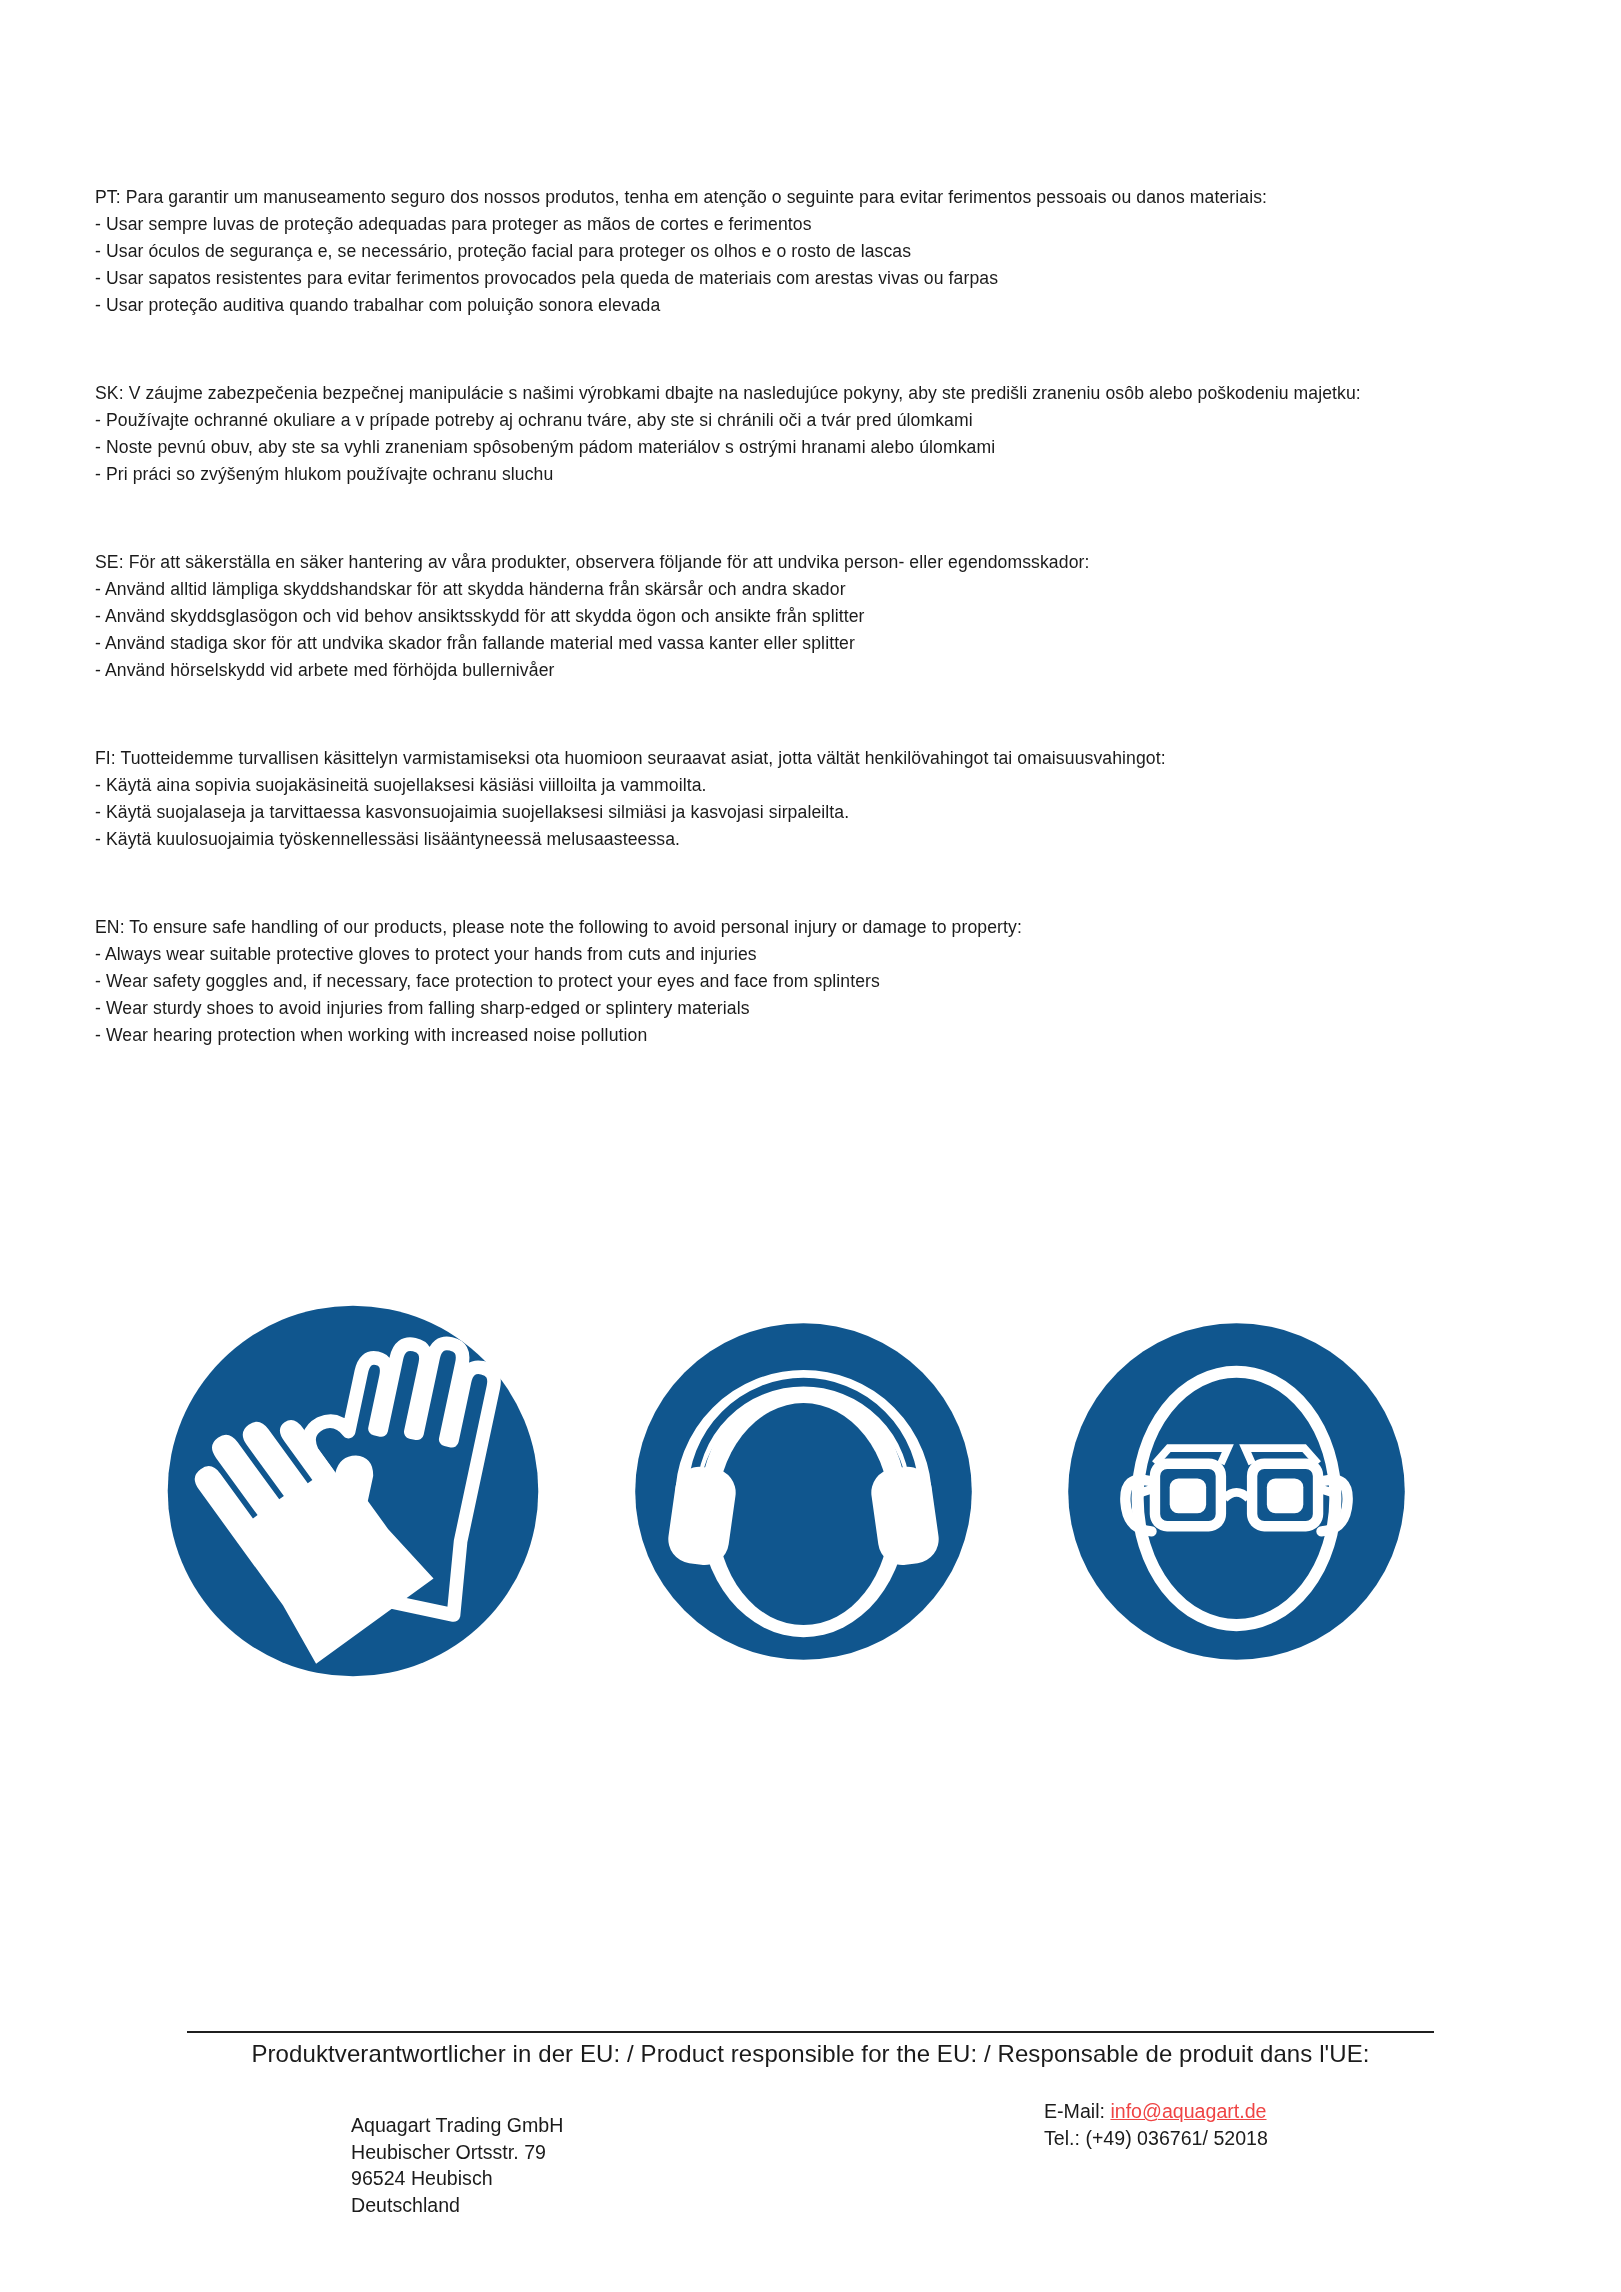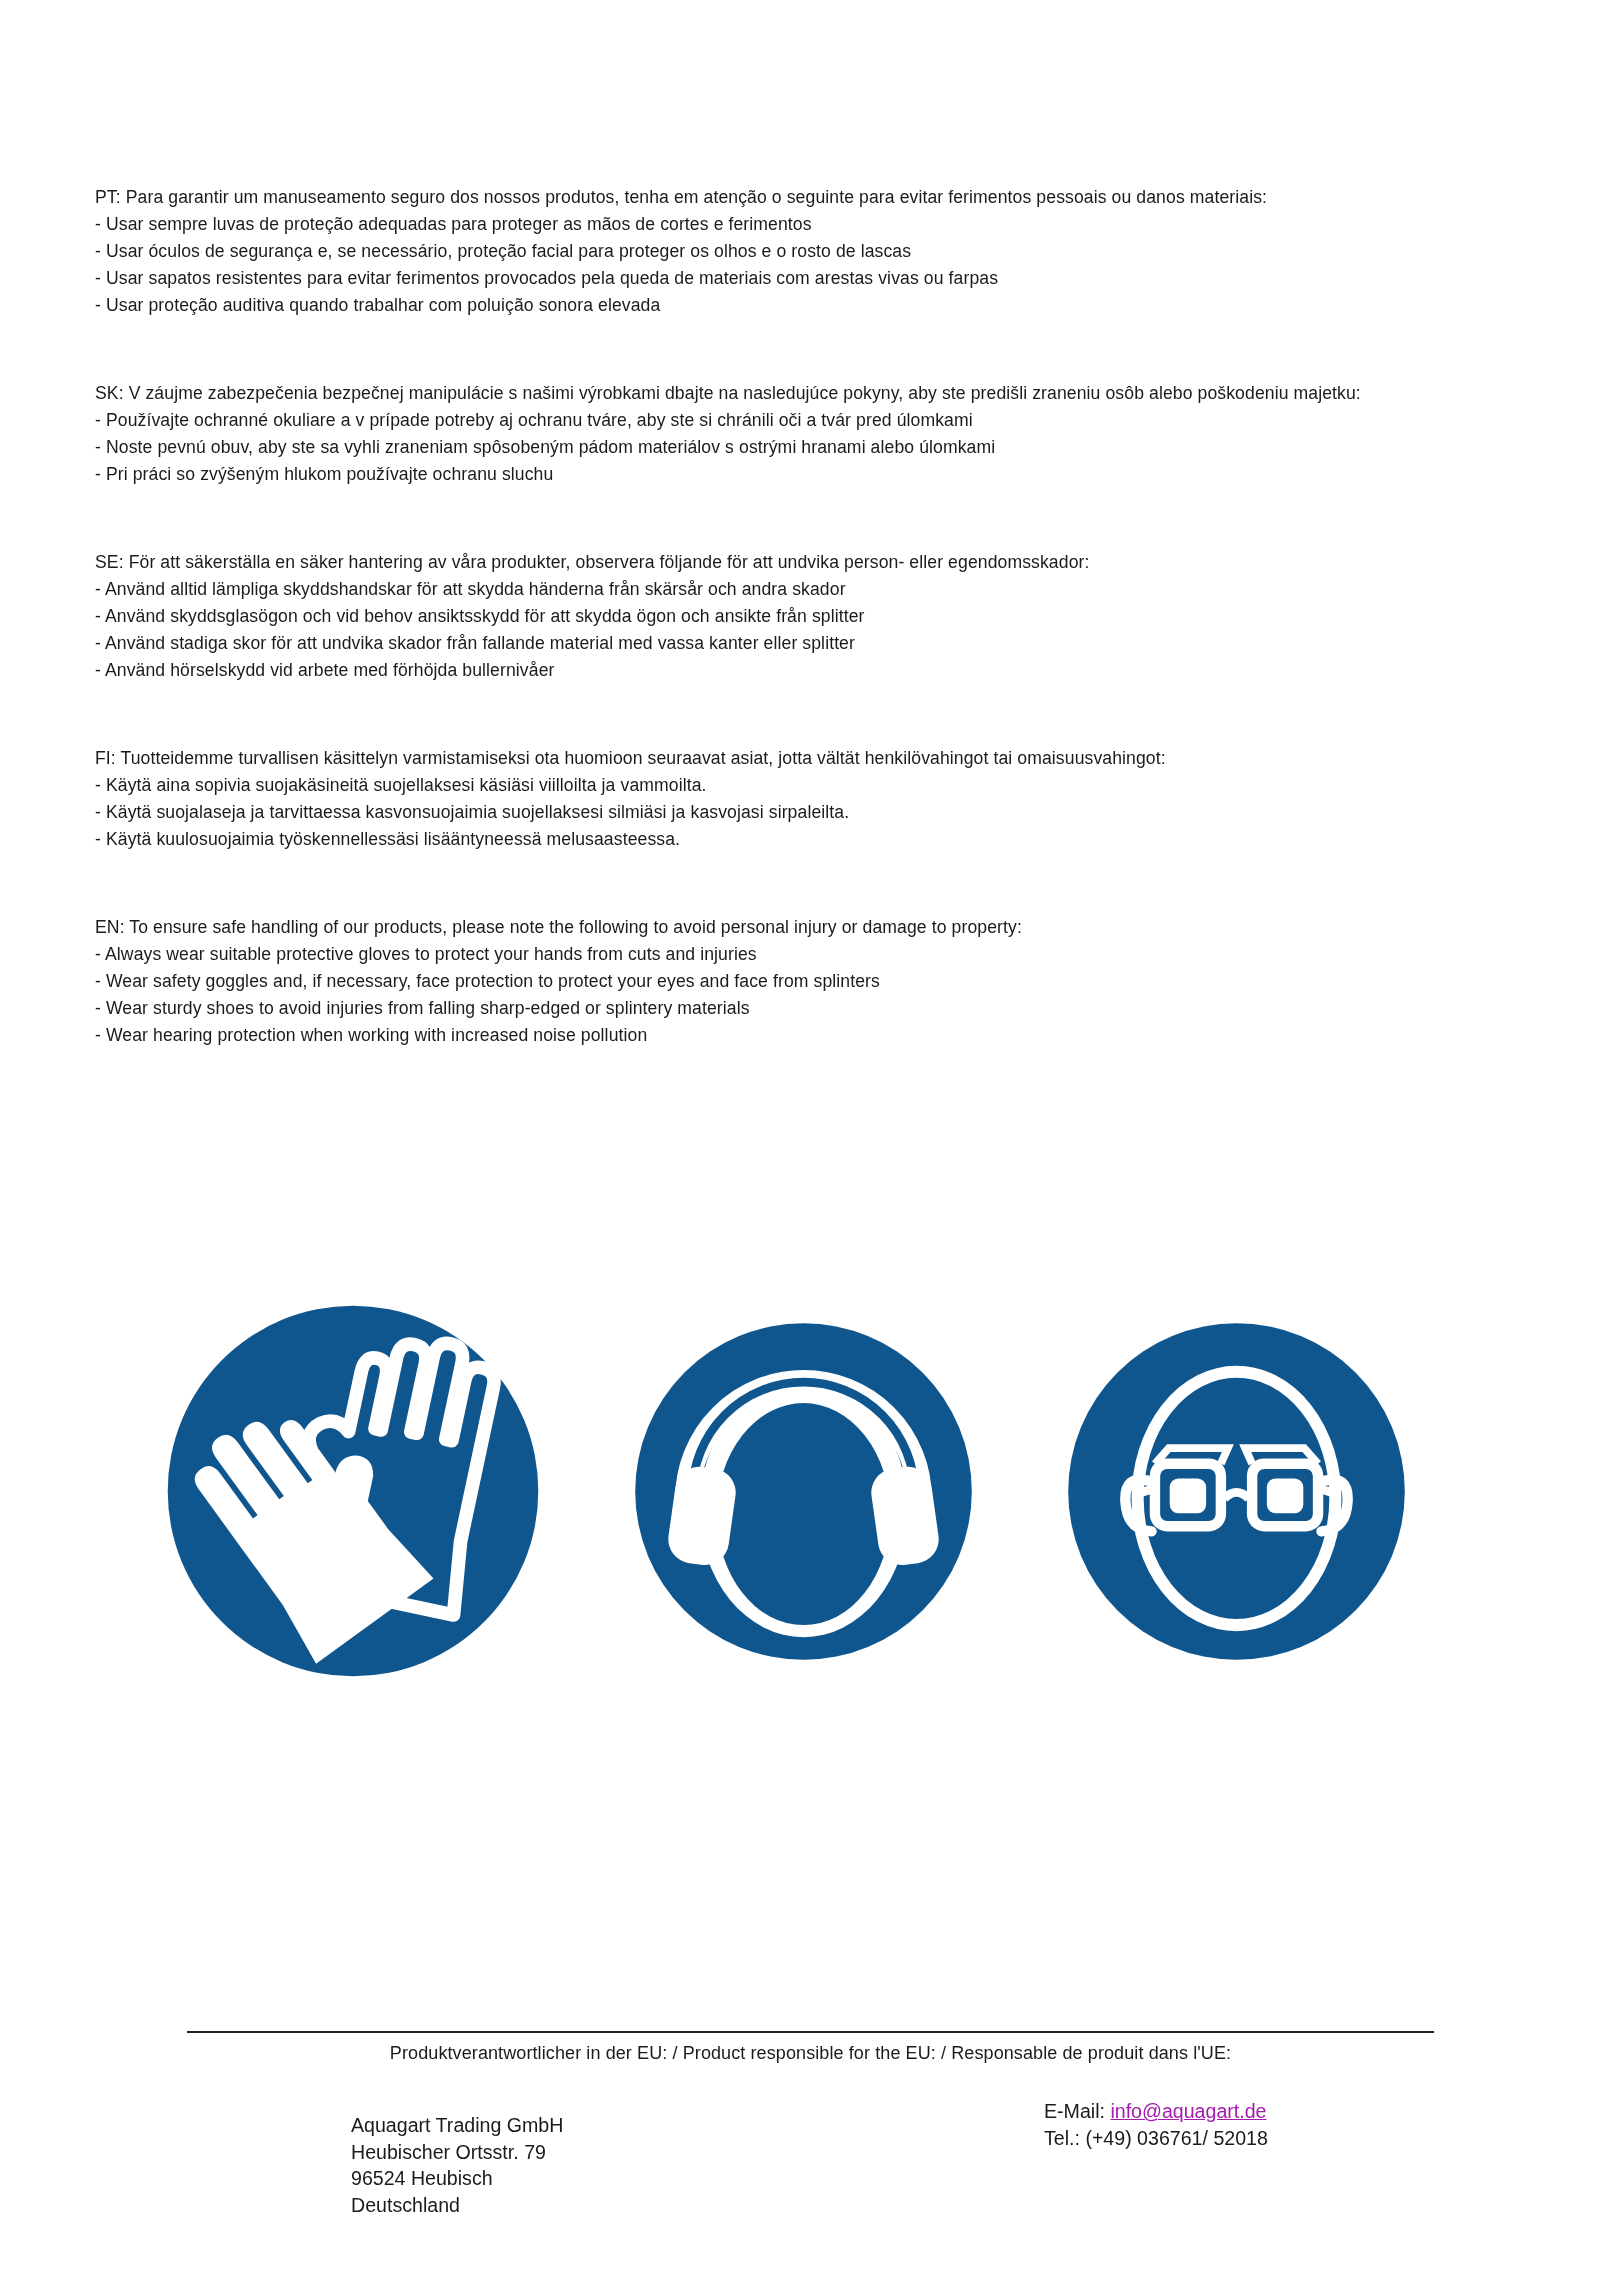--- a/index.html
+++ b/index.html
@@ -42,34 +42,34 @@
     width: 100%;
   }
   .footer-rule {
     width: 1247px;
     margin: 0 auto;
     border-top: 2px solid #1f1f1f;
   }
   .footer-heading {
     margin-top: 8.8px;
     text-align: center;
-    font-size: 18px;
+    font-size: 24px;
     line-height: 23.5px;
     letter-spacing: 0.1px;
   }
   .footer-cols {
     position: relative;
     margin-top: 33px;
     height: 137px;
     font-size: 19.6px;
     line-height: 26.5px;
   }
   .company-block { position: absolute; left: 351px; top: 14px; }
   .contact-block { position: absolute; left: 1044px; top: 0; }
-  a.email-link { color: #a21caf; text-decoration: underline; cursor: pointer; }
+  a.email-link { color: #ef4444; text-decoration: underline; cursor: pointer; }
 </style>
 </head>
 <body>
 
 <div class="content">
 
   <div class="section">
     <div class="line">PT: Para garantir um manuseamento seguro dos nossos produtos, tenha em atenção o seguinte para evitar ferimentos pessoais ou danos materiais:</div>
     <div class="line">- Usar sempre luvas de proteção adequadas para proteger as mãos de cortes e ferimentos</div>
     <div class="line">- Usar óculos de segurança e, se necessário, proteção facial para proteger os olhos e o rosto de lascas</div>

